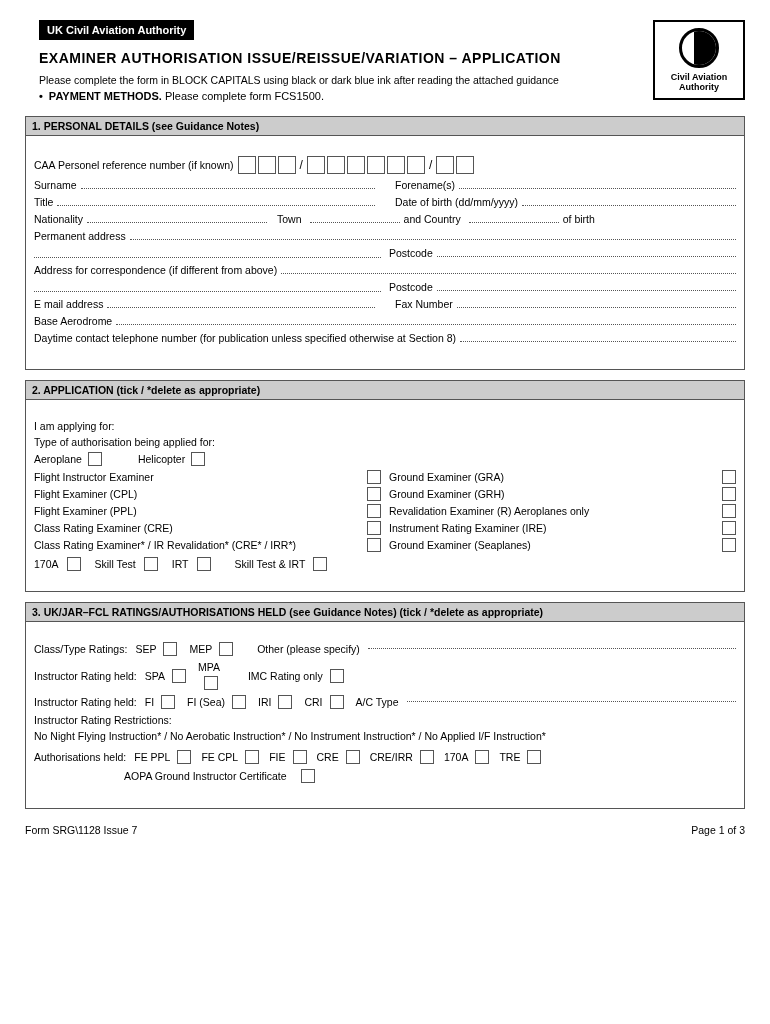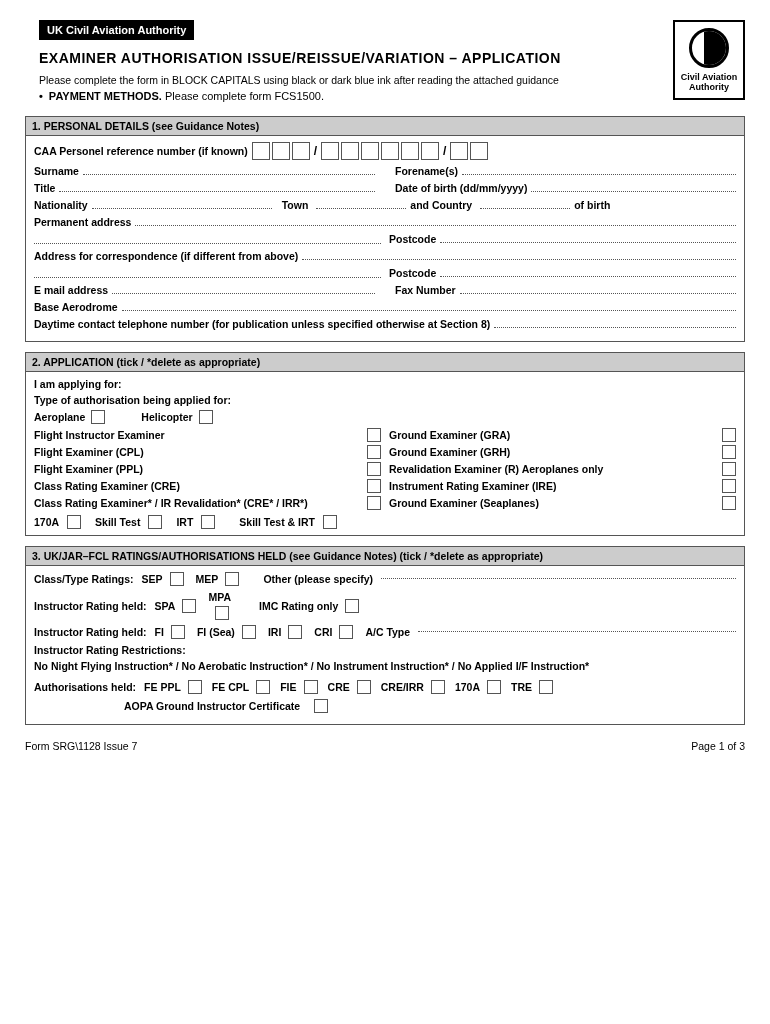--- a/index.html
+++ b/index.html
@@ -34,21 +34,21 @@
       font-weight: bold;
       letter-spacing: 0.5px;
       margin-bottom: 8px;
     }
     .intro-text {
       font-size: 10.5px;
       margin-bottom: 4px;
     }
     .logo-box {
       border: 2px solid #000;
-      width: 72px;
+      width: 92px;
       text-align: center;
       padding: 6px 4px;
       font-size: 9px;
       font-weight: bold;
       flex-shrink: 0;
     }
     .logo-circle {
       width: 40px;
       height: 40px;
       border: 3px solid #000;
@@ -72,22 +72,21 @@
       margin-bottom: 10px;
     }
     .section-header {
       background: #ccc;
       padding: 3px 6px;
       font-weight: bold;
       font-size: 10.5px;
       border-bottom: 1px solid #555;
     }
     .section-body {
-      padding: 6px 8px;
-      font-weight: bold;
+      padding: 20px 8px;
     }
     .field-label {
       font-size: 10.5px;
       white-space: nowrap;
       margin-right: 4px;
     }
     .dotted-line {
       flex: 1;
       border-bottom: 1px dotted #555;
       min-width: 20px;

